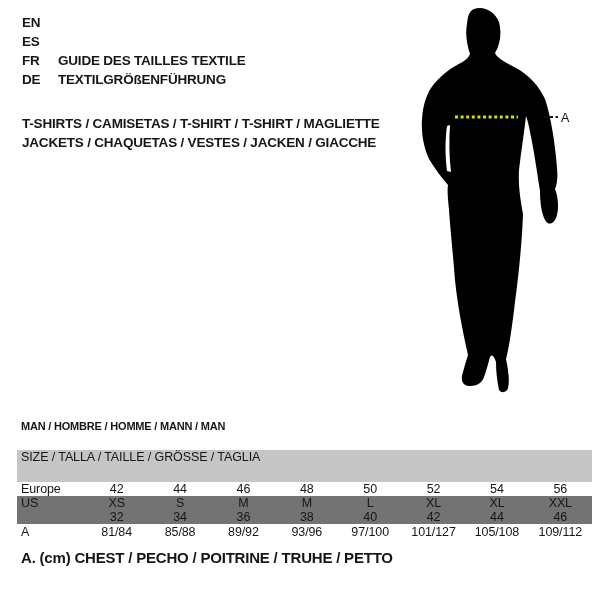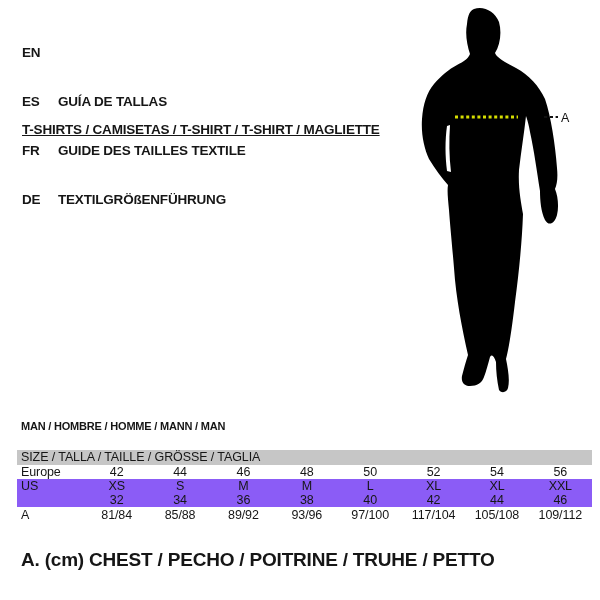--- a/index.html
+++ b/index.html
@@ -2,64 +2,64 @@
 <html><head>
 <meta charset="utf-8">
 <style>
   html,body{margin:0;padding:0;}
   body{
     width:600px;height:600px;position:relative;background:#ffffff;overflow:hidden;
     font-family:"Liberation Sans","DejaVu Sans",sans-serif;color:#161616;
   }
   
   .lang-list{position:absolute;left:22px;top:13px;}
-  .lang-row{display:flex;line-height:19px;font-size:13.5px;font-weight:bold;letter-spacing:-0.2px;margin-top:30px;}
+  .lang-row{display:flex;line-height:19px;font-size:13.5px;font-weight:bold;letter-spacing:-0.2px;}
   .lang-code{width:36px;flex:0 0 36px;}
   
-  .cats{position:absolute;left:22px;top:120px;text-decoration:underline;}
+  .cats{position:absolute;left:22px;top:114px;}
   .cat-line{line-height:19px;font-size:13.5px;font-weight:bold;letter-spacing:-0.2px;}
   
   .fig-svg{position:absolute;left:0;top:0;}
   .fig-a-label{font-family:"Liberation Sans","DejaVu Sans",sans-serif;font-size:12.5px;}
   
   .man-title{position:absolute;left:21px;top:420px;font-size:11px;font-weight:bold;letter-spacing:-0.2px;}
   
   .size-table{position:absolute;left:17px;top:450px;width:575px;font-size:12.5px;letter-spacing:-0.1px;}
-  .st-header{background:#c6c6c6;height:15px;line-height:15px;padding-left:4px;font-size:12.5px;}
+  .st-header{background:#c6c6c6;height:32px;line-height:15px;padding-left:4px;font-size:12.5px;}
   .st-row{display:flex;height:14px;line-height:14px;align-items:center;}
   .st-row.tall{height:16px;line-height:16px;}
-  .st-row.shaded{background:#8b5cf6;}
+  .st-row.shaded{background:#737373;}
   .st-label{flex:0 0 64px;padding-left:4px;}
   .st-cell{flex:1 1 0;text-align:center;}
   
-  .footnote{position:absolute;left:21px;top:549px;font-size:19px;font-weight:bold;letter-spacing:-0.2px;}
+  .footnote{position:absolute;left:21px;top:549px;font-size:15px;font-weight:bold;letter-spacing:-0.2px;}
 </style>
 </head>
 <body>
 
 <div class="lang-list">
   <div class="lang-row">
     <span class="lang-code">EN</span>
   </div>
   <div class="lang-row">
     <span class="lang-code">ES</span>
-    <span class="lang-text">GUÍA DE TALLAS</span>
   </div>
   <div class="lang-row">
     <span class="lang-code">FR</span>
     <span class="lang-text">GUIDE DES TAILLES TEXTILE</span>
   </div>
   <div class="lang-row">
     <span class="lang-code">DE</span>
     <span class="lang-text">TEXTILGRÖßENFÜHRUNG</span>
   </div>
 </div>
 
 <div class="cats">
   <div class="cat-line">T-SHIRTS / CAMISETAS / T-SHIRT / T-SHIRT / MAGLIETTE</div>
+  <div class="cat-line">JACKETS / CHAQUETAS / VESTES / JACKEN / GIACCHE</div>
 </div>
 
 <svg class="fig-svg" width="600" height="600" viewBox="0 0 600 600">
   <path d="M 474,9
            C 483,5.5 495,11 499,22
            C 502,33 500,45 495,53
            C 497,58 505,62 516,68
            C 529,75 539,86 545,99
            C 551,117 555,143 557,168
            C 558,178 557,184 555,189
@@ -137,19 +137,19 @@
     <span class="st-cell">46</span>
   </div>
 
   <div class="st-row tall">
     <span class="st-label">A</span>
     <span class="st-cell">81/84</span>
     <span class="st-cell">85/88</span>
     <span class="st-cell">89/92</span>
     <span class="st-cell">93/96</span>
     <span class="st-cell">97/100</span>
-    <span class="st-cell">117/104</span>
+    <span class="st-cell">101/127</span>
     <span class="st-cell">105/108</span>
     <span class="st-cell">109/112</span>
   </div>
 </div>
 
 <div class="footnote">A. (cm) CHEST / PECHO / POITRINE / TRUHE / PETTO</div>
 
 </body></html>

